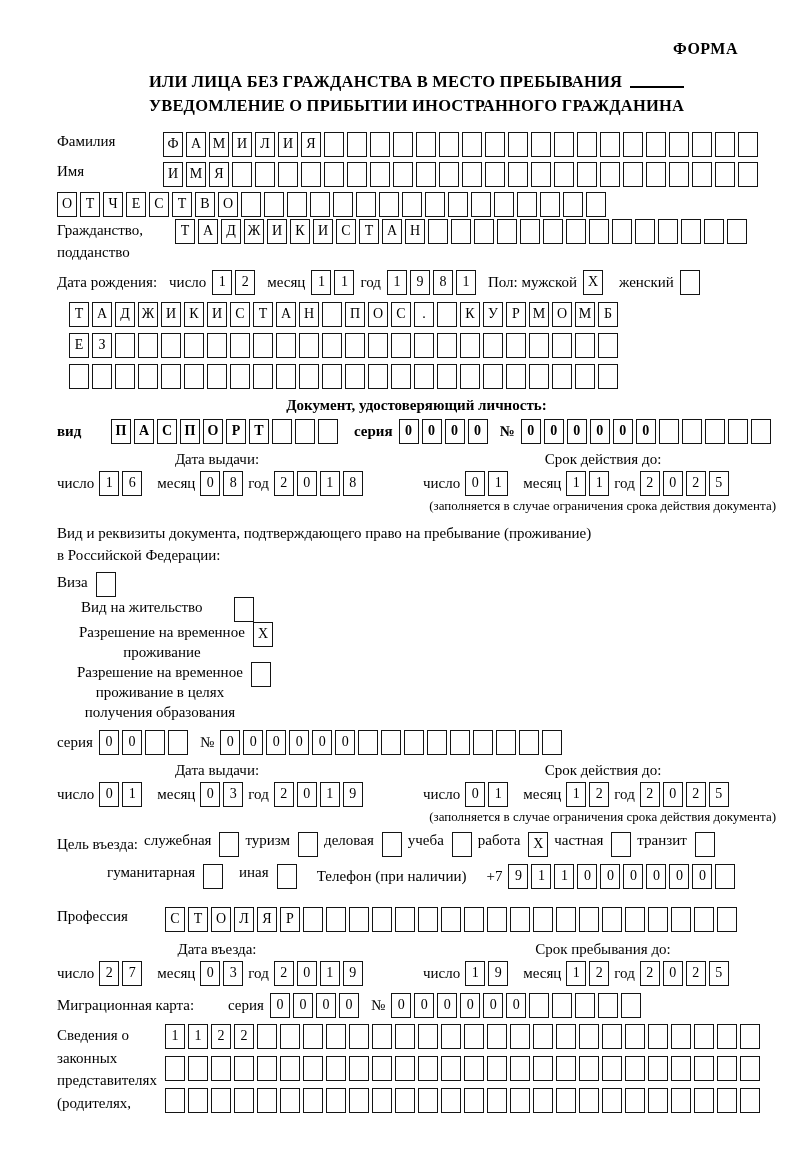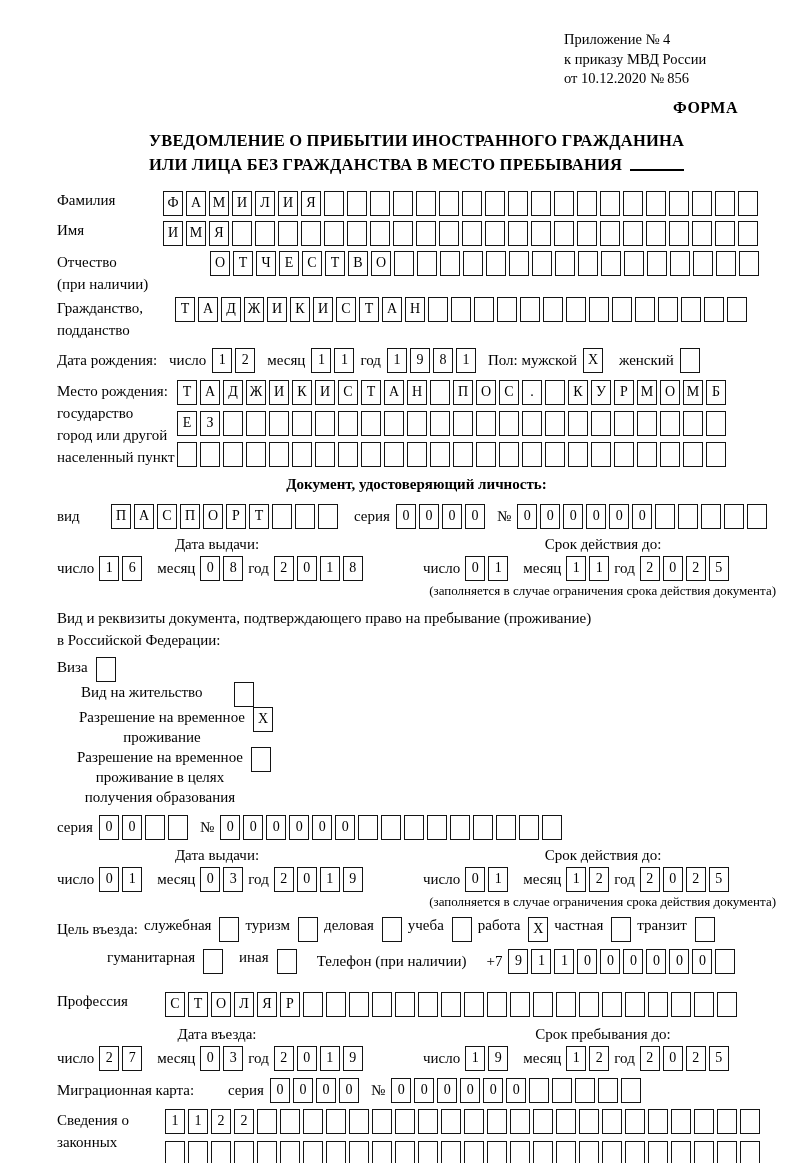--- a/index.html
+++ b/index.html
@@ -46,30 +46,25 @@
   .rep{display:flex;margin-top:6px;}
   .rep-labels{width:108px;font-size:15px;line-height:22.5px;flex:0 0 auto;}
   .rep-right{display:flex;flex-direction:column;}
   .rep-rows{display:flex;flex-direction:column;gap:7px;}
 </style>
 </head>
 <body>
 
 <div class="page">
 
-  <div class="appendix">
-    <div>Приложение № 4</div>
-    <div>к приказу МВД России</div>
-    <div>от 10.12.2020 № 856</div>
-  </div>
   <div class="form-label">ФОРМА</div>
 
   <div class="title">
+    <div><span>ИЛИ ЛИЦА БЕЗ ГРАЖДАНСТВА В МЕСТО ПРЕБЫВАНИЯ</span><span class="blank-line"></span></div>
     <div>УВЕДОМЛЕНИЕ О ПРИБЫТИИ ИНОСТРАННОГО ГРАЖДАНИНА</div>
-    <div><span>ИЛИ ЛИЦА БЕЗ ГРАЖДАНСТВА В МЕСТО ПРЕБЫВАНИЯ</span><span class="blank-line"></span></div>
   </div>
 
 
   <div class="frow" style="margin-top:14px;">
     <span class="flabel w106">Фамилия</span>
     <span class="boxes">
         <span class="box">Ф</span>
         <span class="box">А</span>
         <span class="box">М</span>
         <span class="box">И</span>
@@ -124,24 +119,20 @@
         <span class="box"></span>
         <span class="box"></span>
         <span class="box"></span>
         <span class="box"></span>
         <span class="box"></span>
         <span class="box"></span>
       </span>
   </div>
 
   <div class="frow">
-    <span class="w153">
-      <span class="lbl2" style="display:block;">Отчество</span>
-      <span class="lbl2" style="display:block;">(при наличии)</span>
-    </span>
     <span class="boxes">
         <span class="box">О</span>
         <span class="box">Т</span>
         <span class="box">Ч</span>
         <span class="box">Е</span>
         <span class="box">С</span>
         <span class="box">Т</span>
         <span class="box">В</span>
         <span class="box">О</span>
         <span class="box"></span>
@@ -220,26 +211,20 @@
     <span class="boxes">
         <span class="box">X</span>
       </span>
     <span class="ml10">женский</span>
     <span class="boxes">
         <span class="box"></span>
       </span>
   </div>
 
   <div class="frow" style="margin-top:7px;">
-    <span class="w108">
-      <span class="lbl2" style="display:block;white-space:nowrap;">Место рождения:</span>
-      <span class="lbl2" style="display:block;">государство</span>
-      <span class="lbl2" style="display:block;white-space:nowrap;">город или другой</span>
-      <span class="lbl2" style="display:block;white-space:nowrap;">населенный пункт</span>
-    </span>
     <span style="display:flex;flex-direction:column;gap:6px;margin-left:12px;">
       <span class="boxes">
           <span class="box">Т</span>
           <span class="box">А</span>
           <span class="box">Д</span>
           <span class="box">Ж</span>
           <span class="box">И</span>
           <span class="box">К</span>
           <span class="box">И</span>
           <span class="box">С</span>
@@ -310,21 +295,21 @@
           <span class="box"></span>
           <span class="box"></span>
           <span class="box"></span>
           <span class="box"></span>
         </span>
     </span>
   </div>
 
   <div class="doc-heading">Документ, удостоверяющий личность:</div>
 
-  <div class="inline-row" style="margin-top:10px;">
+  <div class="inline-row" style="margin-top:4px;font-weight:bold;">
     <span style="width:48px;">вид</span>
     <span class="boxes">
         <span class="box">П</span>
         <span class="box">А</span>
         <span class="box">С</span>
         <span class="box">П</span>
         <span class="box">О</span>
         <span class="box">Р</span>
         <span class="box">Т</span>
         <span class="box"></span>

